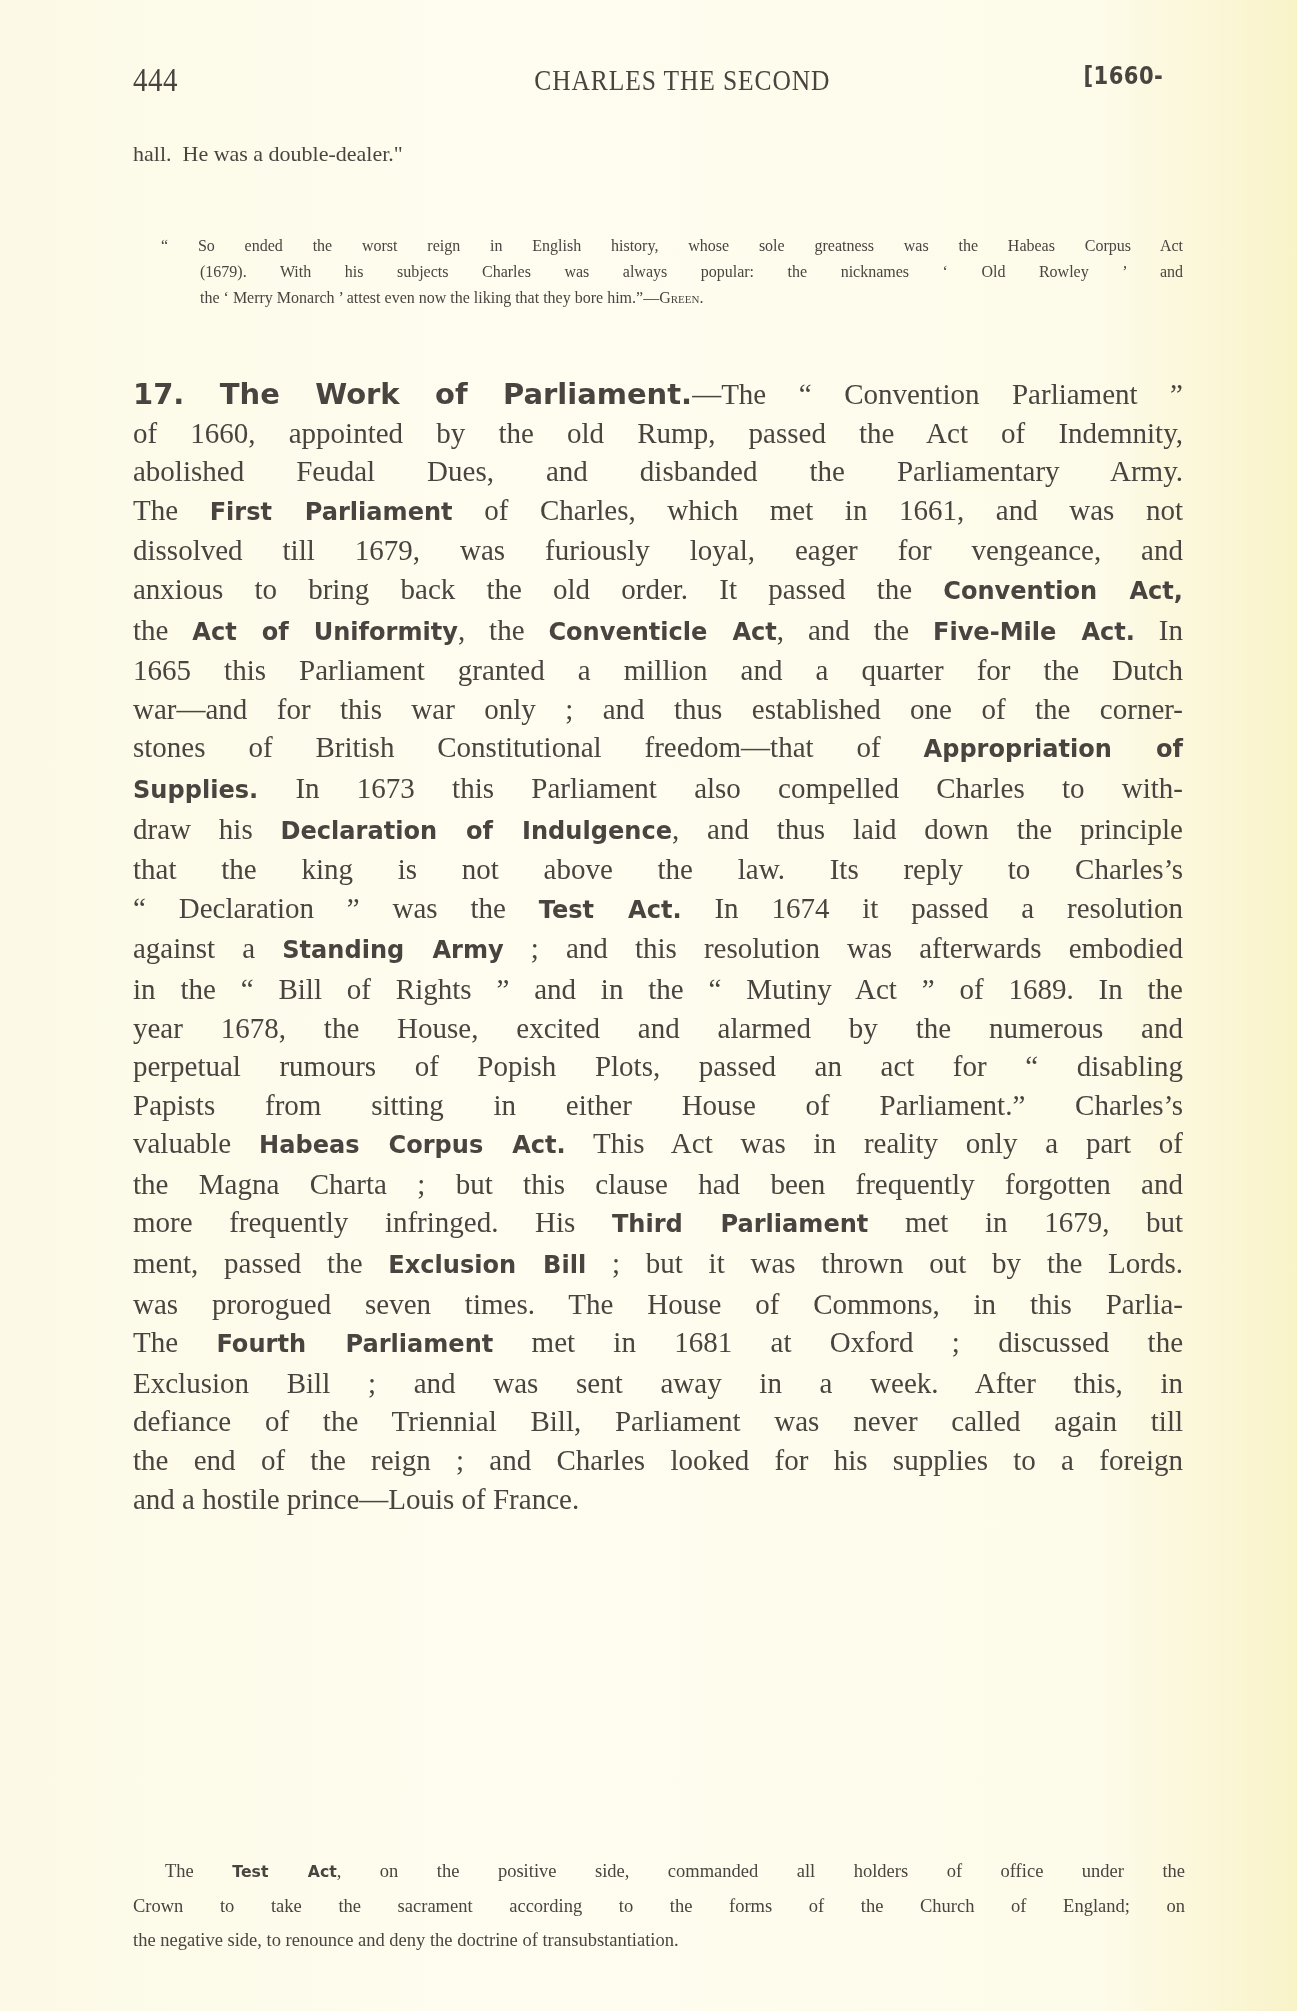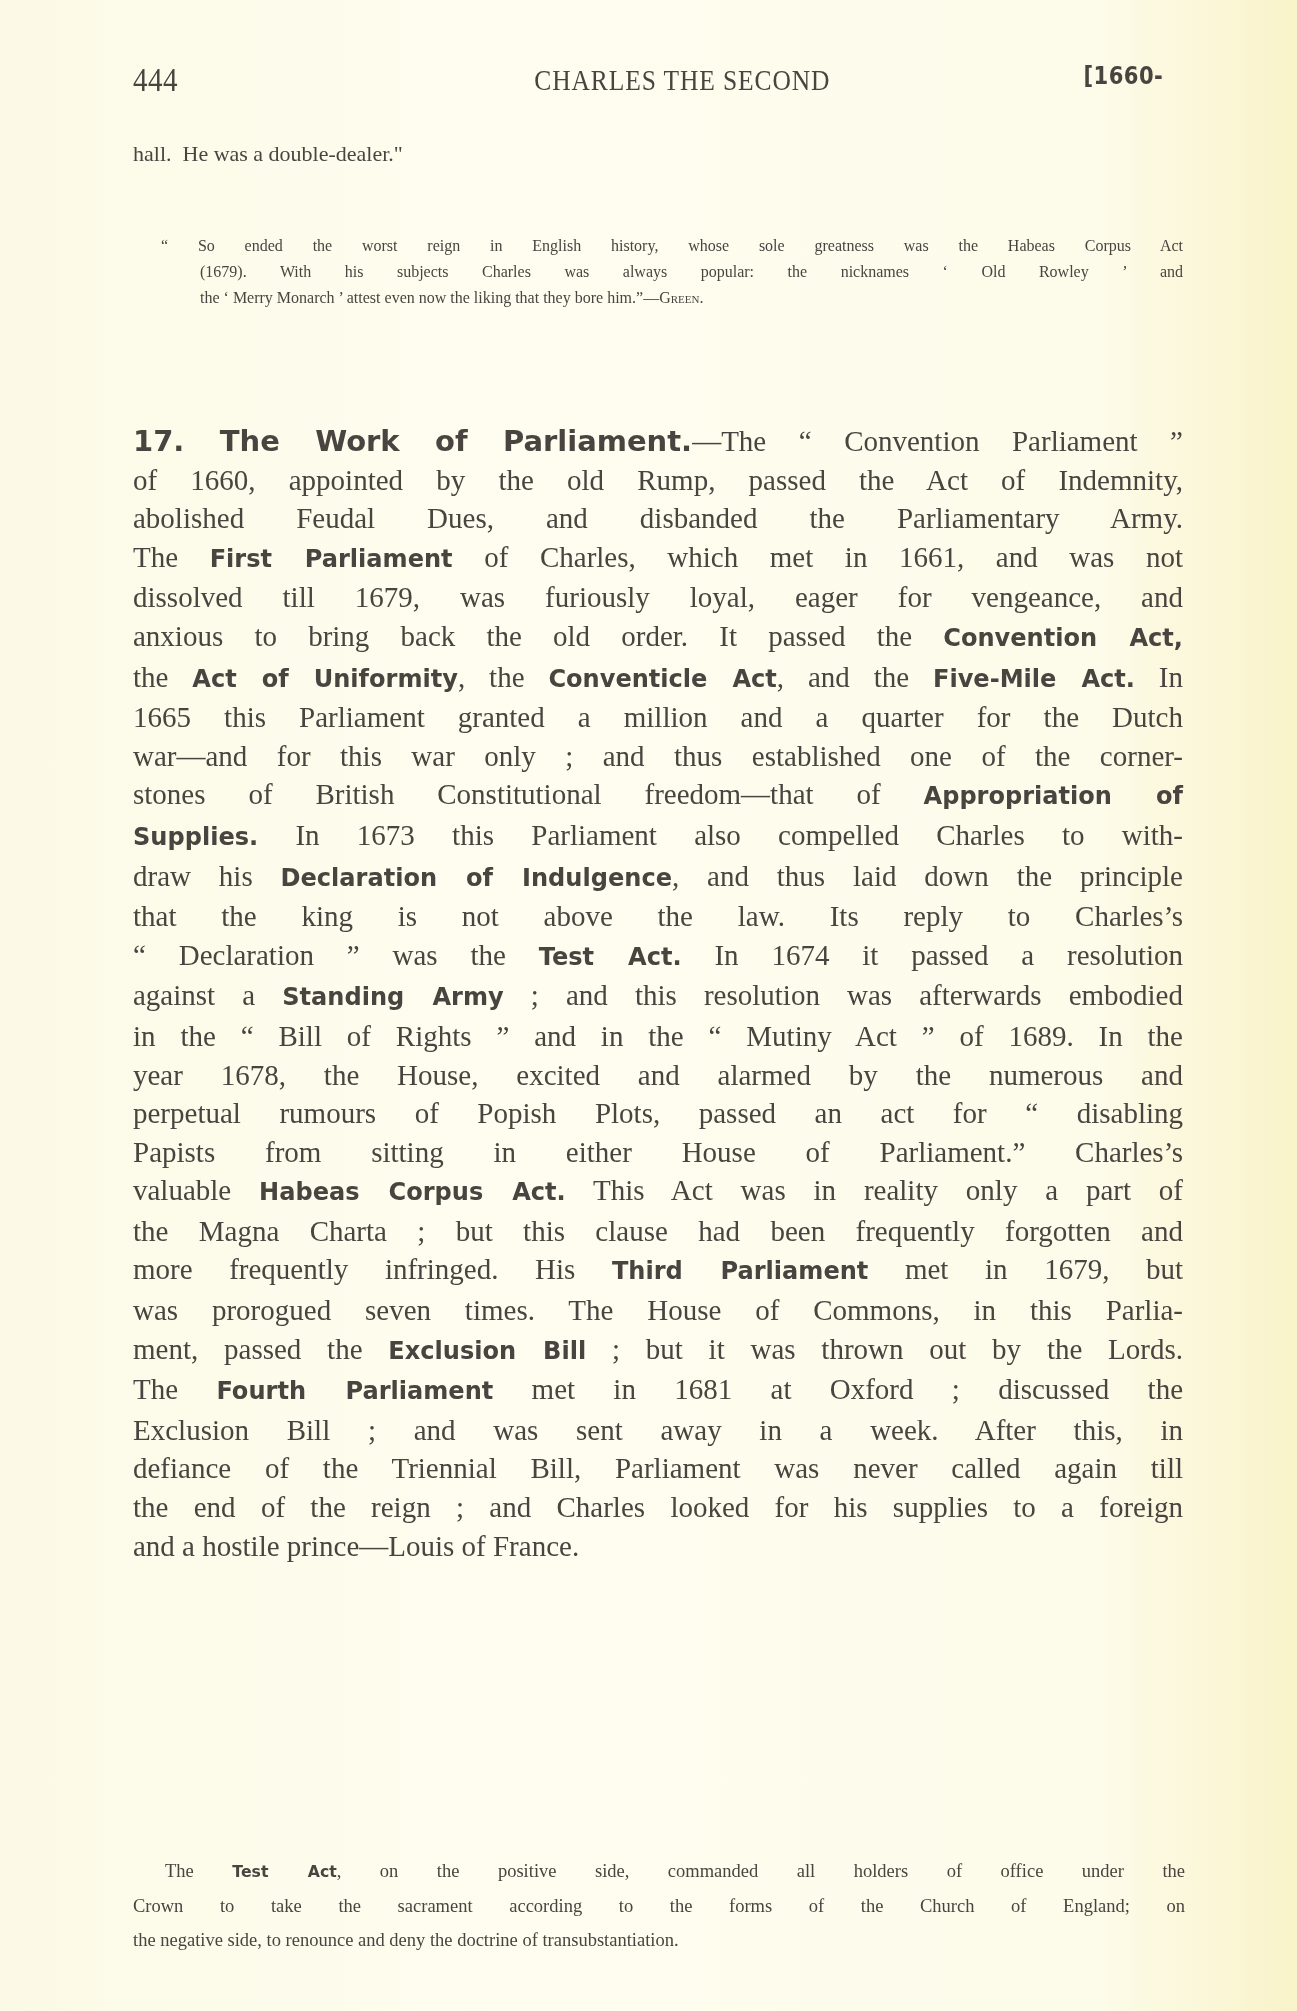--- a/index.html
+++ b/index.html
@@ -29,21 +29,20 @@
     position: absolute; top: 233px; left: 173px; width: 1010px;
     font-size: 16px; line-height: 26px; text-align: justify;
   }
   .quote .l1 { text-indent: -12px; }
   .quote .sc { font-variant: small-caps; }
 
   .main {
     position: absolute; top: 375px; left: 133px; width: 1050px;
     font-size: 29px; line-height: 38.6px; text-align: justify;
     text-align-last: justify;
-    margin-top: 47px;
   }
   .main .line { display: block; white-space: nowrap; text-align: justify; text-align-last: justify; }
   .main .last { text-align-last: left; }
   .main b, .note b {
     font-family: "DejaVu Sans", sans-serif; font-weight: bold; font-size: 0.83em;
   }
   .main .heading { font-family: "DejaVu Sans", sans-serif; font-weight: bold; font-size: 1.0em; }
   .note-wrap { position: absolute; top: 1854px; left: 133px; width: 1052px; font-size: 18.5px; line-height: 34px; }
   .note-wrap .line { display:block; white-space: nowrap; text-align: justify; text-align-last: justify; }
   .note-wrap .ind { padding-left: 32px; }
@@ -85,22 +84,22 @@
     <span class="line"><span>that the king is not above the law.  Its reply to Charles’s</span></span>
     <span class="line"><span>“ Declaration ” was the </span><b>Test Act.</b><span>  In 1674 it passed a resolution</span></span>
     <span class="line"><span>against a </span><b>Standing Army</b><span> ; and this resolution was afterwards embodied</span></span>
     <span class="line"><span>in the “ Bill of Rights ” and in the “ Mutiny Act ” of 1689.  In the</span></span>
     <span class="line"><span>year 1678, the House, excited and alarmed by the numerous and</span></span>
     <span class="line"><span>perpetual rumours of Popish Plots, passed an act for “ disabling</span></span>
     <span class="line"><span>Papists from sitting in either House of Parliament.”  Charles’s</span></span>
     <span class="line"><span>valuable </span><b>Habeas Corpus Act.</b><span>  This Act was in reality only a part of</span></span>
     <span class="line"><span>the Magna Charta ; but this clause had been frequently forgotten and</span></span>
     <span class="line"><span>more frequently infringed.  His </span><b>Third Parliament</b><span> met in 1679, but</span></span>
+    <span class="line"><span>ment, passed the </span><b>Exclusion Bill</b><span> ; but it was thrown out by the Lords.</span></span>
     <span class="line"><span>was prorogued seven times.  The House of Commons, in this Parlia-</span></span>
-    <span class="line"><span>ment, passed the </span><b>Exclusion Bill</b><span> ; but it was thrown out by the Lords.</span></span>
     <span class="line"><span>The </span><b>Fourth Parliament</b><span> met in 1681 at Oxford ; discussed the</span></span>
     <span class="line"><span>Exclusion Bill ; and was sent away in a week.  After this, in</span></span>
     <span class="line"><span>defiance of the Triennial Bill, Parliament was never called again till</span></span>
     <span class="line"><span>the end of the reign ; and Charles looked for his supplies to a foreign</span></span>
     <span class="line last"><span>and a hostile prince—Louis of France.</span></span>
   </div>
 
 <div class="note-wrap" id="footnote">
     <span class="line ind"><span>The </span><b>Test Act</b><span>, on the positive side, commanded all holders of office under the</span></span>
     <span class="line"><span>Crown to take the sacrament according to the forms of the Church of England; on</span></span>

